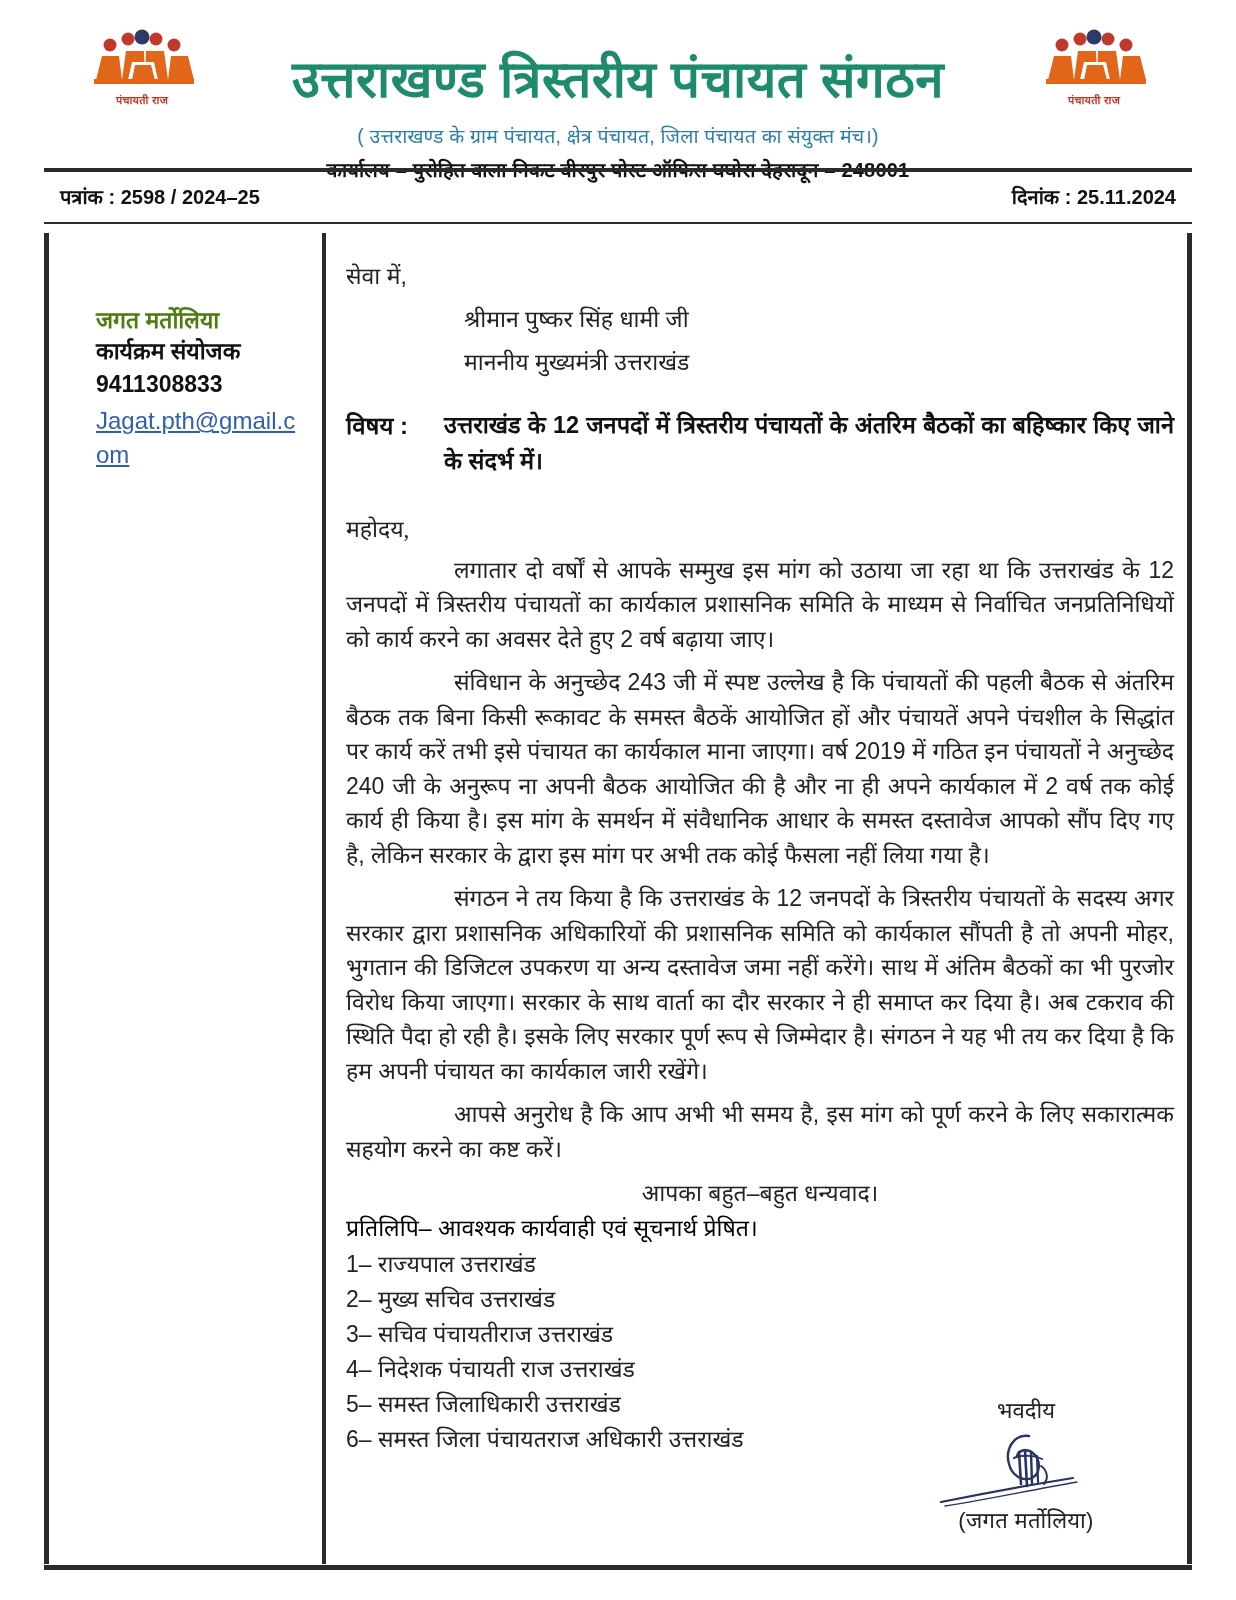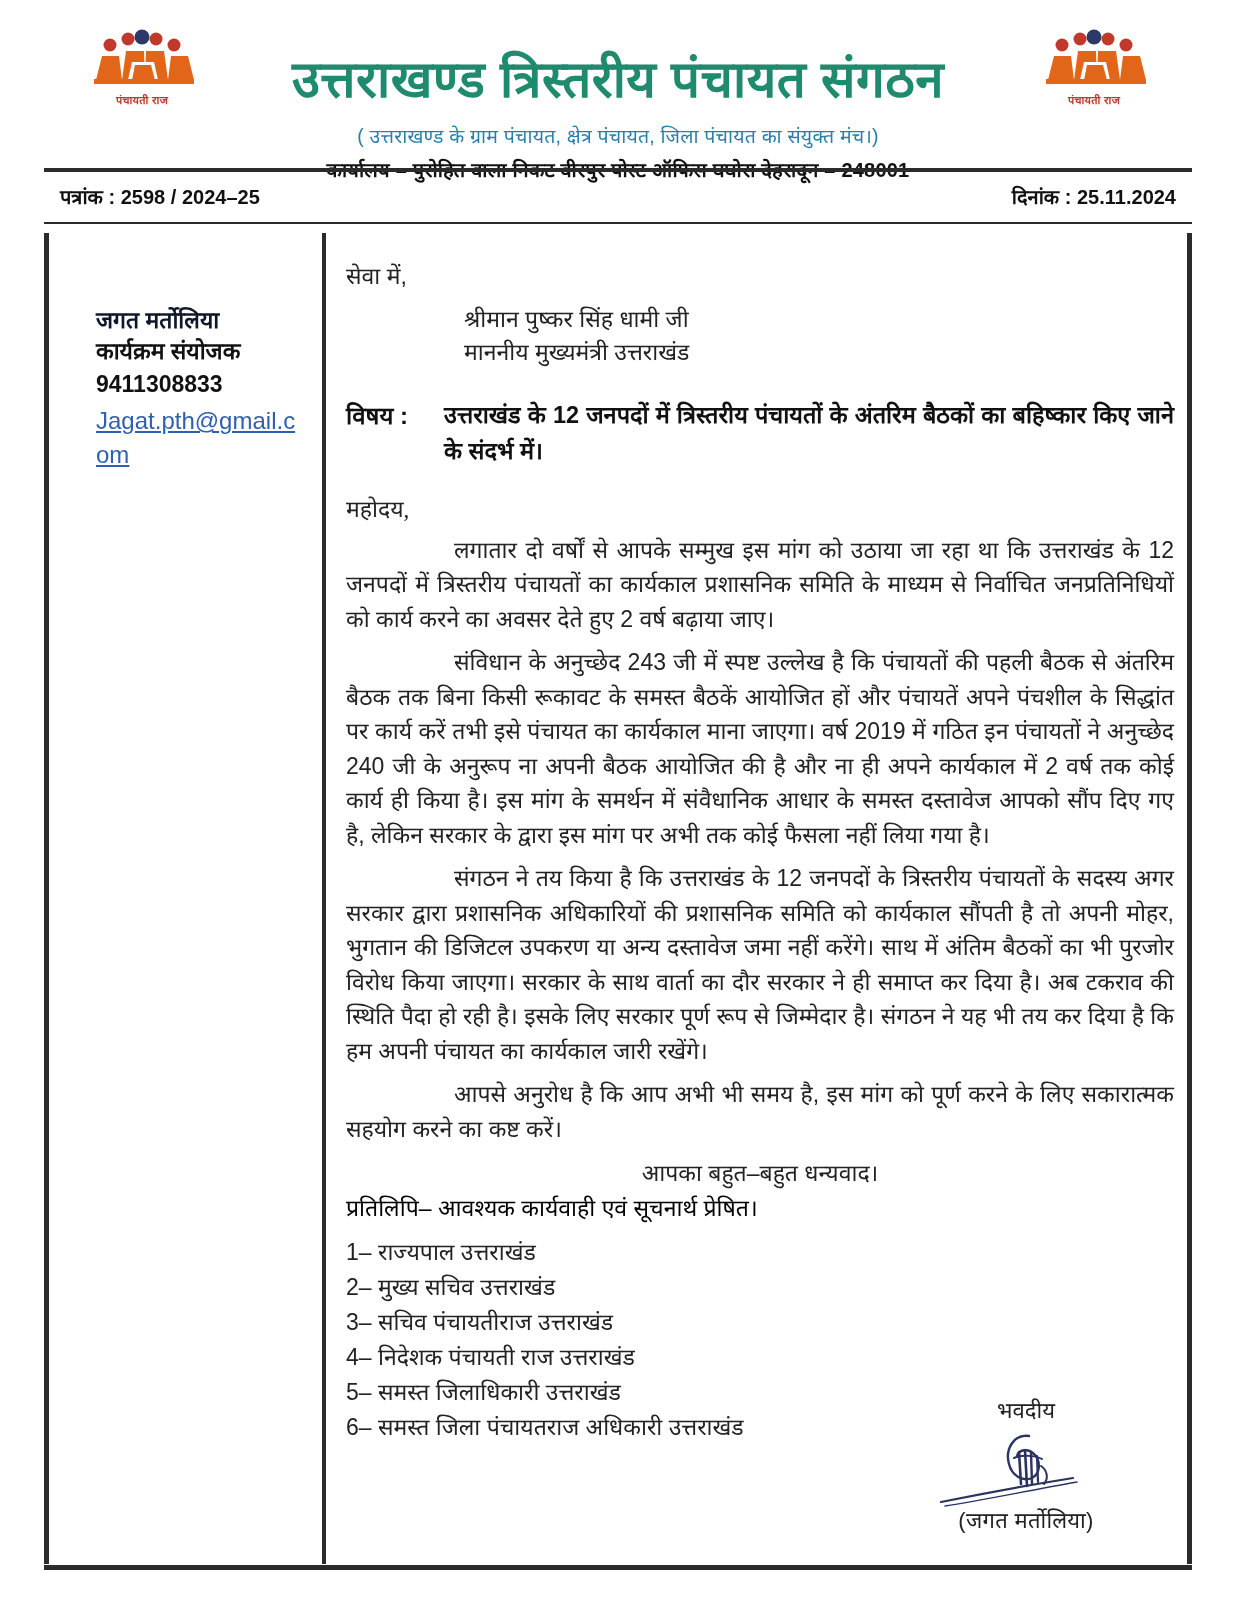--- a/index.html
+++ b/index.html
@@ -71,60 +71,60 @@
   }
   .frame-bottom{position:absolute;left:44px;right:44px;bottom:30px;height:5px;background:#2b2b2b;}
   .vdivider{position:absolute;left:322px;top:233px;bottom:36px;width:4px;background:#2b2b2b;}
 
   
   .left-col{
     position:absolute;left:52px;top:233px;width:262px;
     padding:72px 8px 0 44px;box-sizing:border-box;
     text-align:left;
   }
-  .lc-name{font-size:23px;font-weight:700;color:#0f172a;line-height:1.35;white-space:nowrap;}
+  .lc-name{font-size:23px;font-weight:700;color:#4d7c0f;line-height:1.35;white-space:nowrap;}
   .lc-role{font-size:23px;font-weight:700;color:#111;line-height:1.35;white-space:nowrap;}
   .lc-phone{font-size:23px;font-weight:700;color:#111;line-height:1.45;margin-top:1px;}
   .lc-email{
     font-size:24px;color:#2f5fb0;text-decoration:underline;
     display:inline-block;margin-top:3px;line-height:1.4;
     word-break:break-all;
   }
 
   
   .main-col{
     position:absolute;left:330px;right:52px;top:233px;
     padding:18px 10px 0 16px;box-sizing:border-box;
   }
   .to-line{font-size:23px;color:#222;margin-top:8px;}
   .addressee{margin-left:118px;margin-top:12px;}
-  .addressee div{font-size:23px;color:#222;line-height:1.42;}
+  .addressee div{font-size:23px;color:#222;line-height:1.42;margin-top:10px;}
 
   .subject{
     display:flex;margin-top:30px;font-weight:700;
   }
   .subject .subj-label{
     font-size:24px;font-weight:700;color:#111;white-space:nowrap;flex:0 0 auto;
   }
   .subject .subj-text{
     font-size:23.5px;font-weight:700;color:#111;line-height:1.52;
     margin-left:36px;text-align:justify;text-justify:inter-word;
   }
 
-  .salutation{font-size:23px;color:#222;margin-top:22px;font-family:Liberation Serif, serif;}
+  .salutation{font-size:23px;color:#222;margin-top:32px;font-family:Liberation Serif, serif;}
 
   .para{
     font-size:23px;color:#222;line-height:1.50;
     text-align:justify;text-justify:inter-word;
     margin-top:9px;text-indent:108px;
   }
   .para.center{text-align:center;text-indent:0;margin-top:10px;}
 
   .copy-head{font-size:23px;color:#000000;}
-  .copy-list{margin-top:12px;}
+  .copy-list{margin-top:4px;}
   .copy-item{font-size:23px;color:#222;line-height:1.52;}
 
   
   .sign-block{
     position:absolute;right:70px;bottom:66px;width:280px;text-align:center;
   }
   .sign-yours{font-size:22px;color:#222;}
   .sign-svg{display:block;margin:-2px auto -6px auto;}
   .sign-name{font-size:22px;color:#222;letter-spacing:0.3px;}
 </style>

